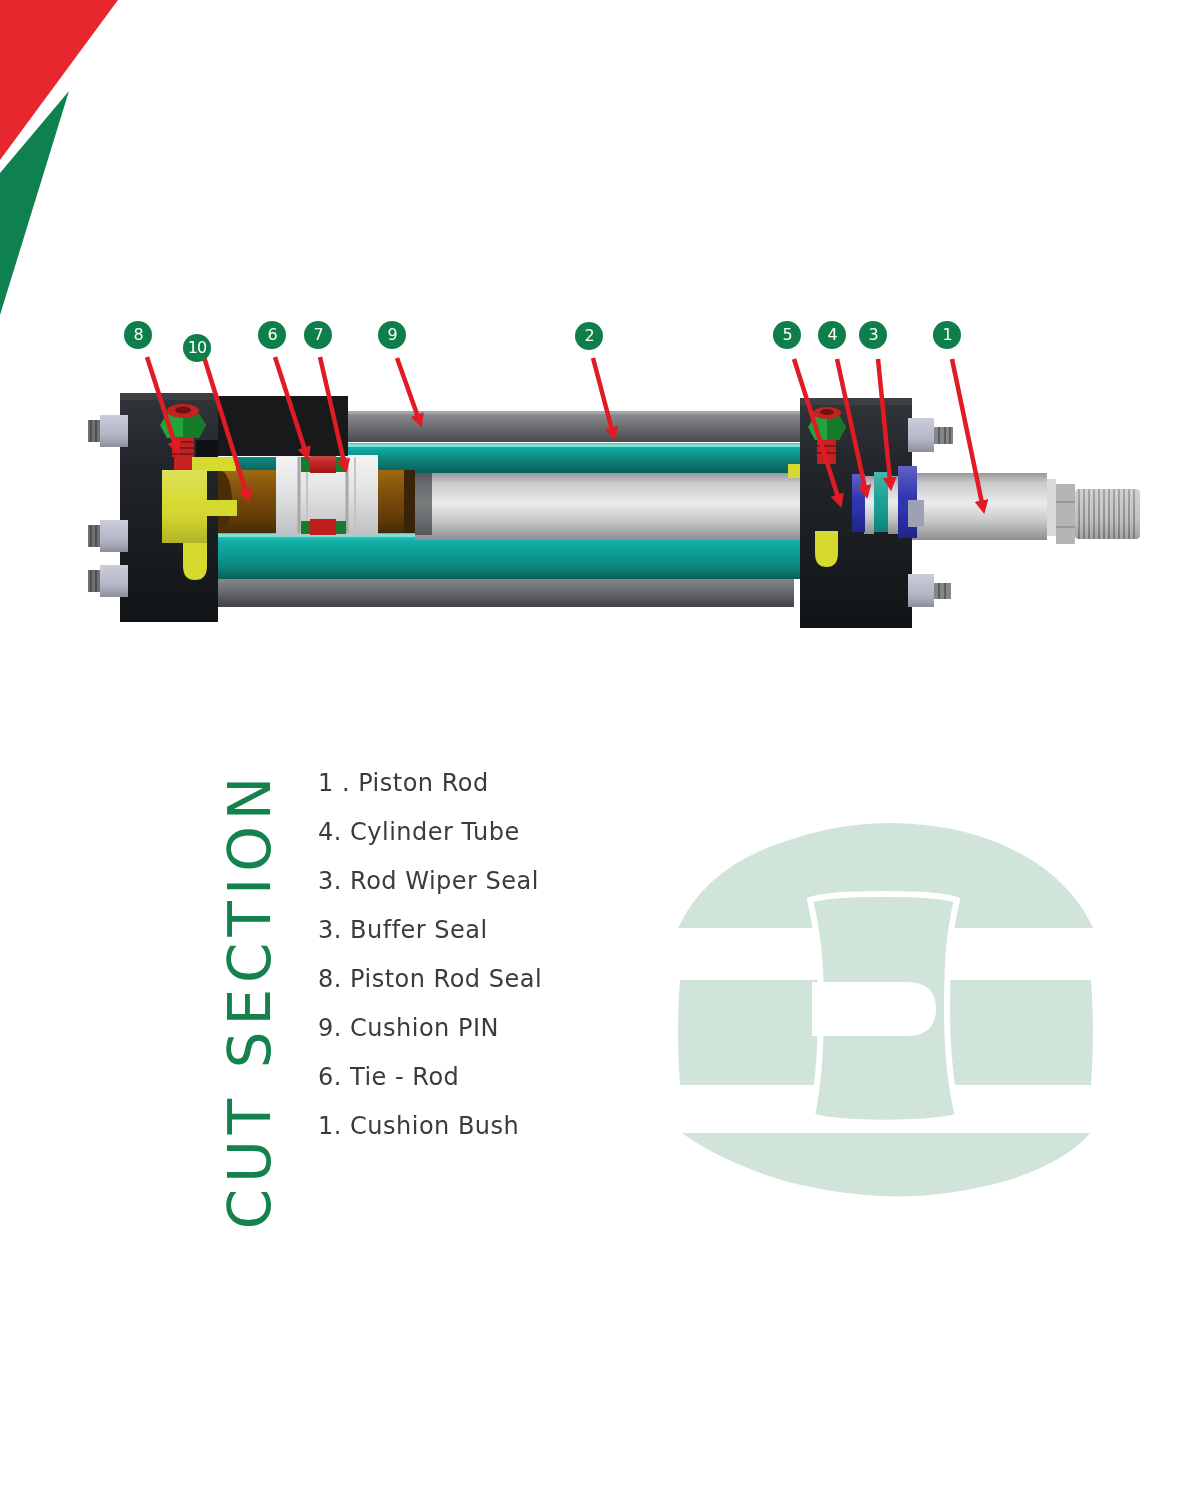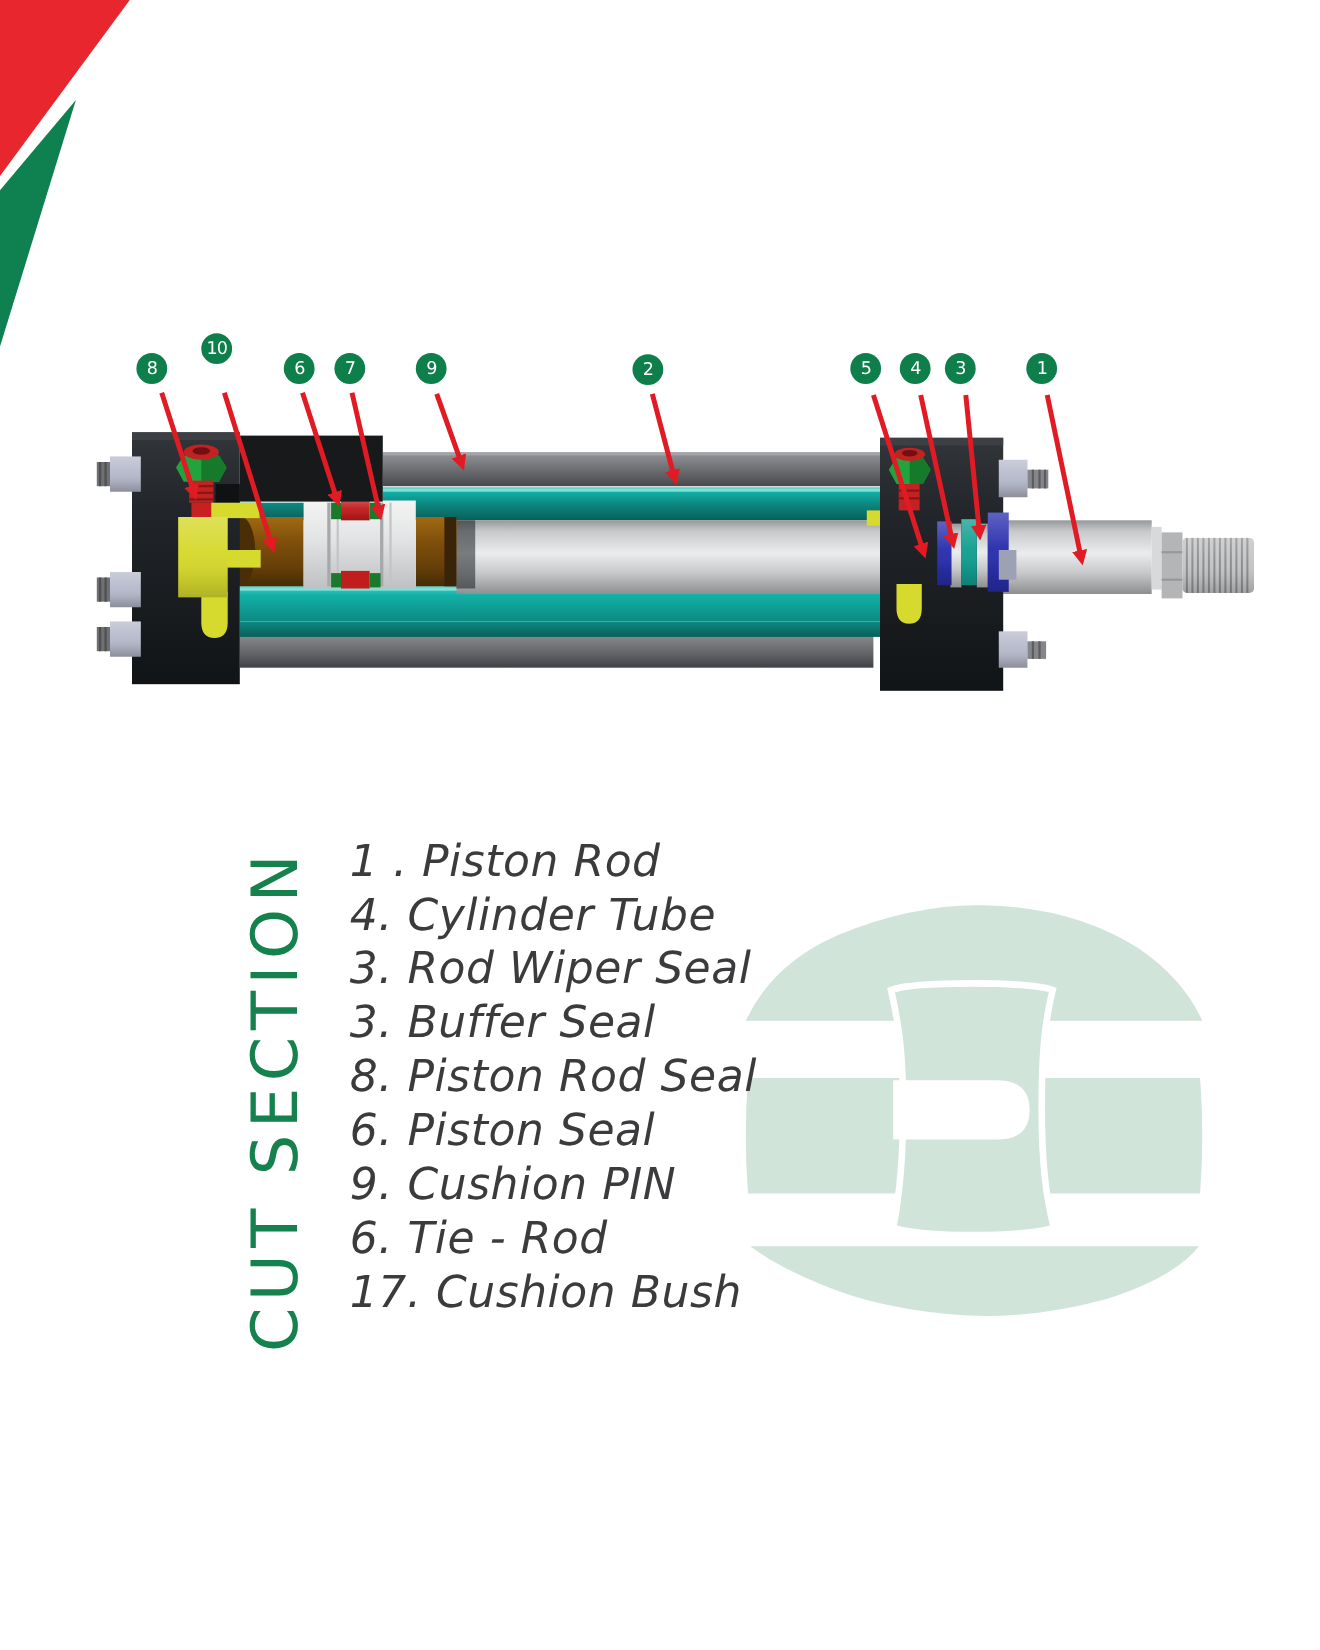--- a/index.html
+++ b/index.html
@@ -7,22 +7,22 @@
          font-family:"DejaVu Sans","Liberation Sans",sans-serif;}
   .art{position:absolute;left:0;top:0;width:1200px;height:1500px;}
   .bubble{position:absolute;width:28px;height:28px;border-radius:50%;
           background:var(--bubble-green,#0e7f4b);color:#fff;display:flex;
           align-items:center;justify-content:center;font-size:16px;line-height:1;
           letter-spacing:-1px;}
   .cut-title{position:absolute;left:250px;top:1000px;transform:translate(-50%,-50%) rotate(-90deg);
              white-space:nowrap;font-size:58px;letter-spacing:6px;
              color:var(--title-green,#15824e);}
   .legend{position:absolute;left:318px;top:759px;}
-  .legend-item{font-size:40px;line-height:49px;color:var(--legend-text,#3b3b3d);
-               letter-spacing:0.5px;white-space:nowrap;font-style:italic;}
+  .legend-item{font-size:24px;line-height:49px;color:var(--legend-text,#3b3b3d);
+               letter-spacing:0.5px;white-space:nowrap;}
 </style>
 </head>
 <body>
 
 <div class="stage">
 
 <svg class="art" viewBox="0 0 1200 1500">
   <defs>
     <linearGradient id="gRod" x1="0" y1="0" x2="0" y2="1">
       <stop offset="0" stop-color="#97989a"></stop>
@@ -261,21 +261,21 @@
     <line x1="794" y1="359" x2="838" y2="497"></line>
     <line x1="837" y1="359" x2="865" y2="488"></line>
     <line x1="878" y1="359" x2="890" y2="480"></line>
     <line x1="952" y1="359" x2="982" y2="503"></line>
   </g>
 </svg>
 
 <div class="bubble" style="left:124px;top:321px">
       <span>8</span>
     </div>
-<div class="bubble" style="left:183px;top:303px">
+<div class="bubble" style="left:183px;top:334px">
       <span>10</span>
     </div>
 <div class="bubble" style="left:258px;top:321px">
       <span>6</span>
     </div>
 <div class="bubble" style="left:304px;top:321px">
       <span>7</span>
     </div>
 <div class="bubble" style="left:378px;top:321px">
       <span>9</span>
@@ -297,19 +297,18 @@
     </div>
 
 <div class="cut-title">CUT SECTION</div>
 
 <div class="legend">
   <div class="legend-item">1 . Piston Rod</div>
   <div class="legend-item">4. Cylinder Tube</div>
   <div class="legend-item">3. Rod Wiper Seal</div>
   <div class="legend-item">3. Buffer Seal</div>
   <div class="legend-item">8. Piston Rod Seal</div>
-  <div class="legend-item">6. Piston Seal</div>
   <div class="legend-item">9. Cushion PIN</div>
   <div class="legend-item">6. Tie - Rod</div>
-  <div class="legend-item">17. Cushion Bush</div>
+  <div class="legend-item">1. Cushion Bush</div>
 </div>
 
 </div>
 
 </body></html>

